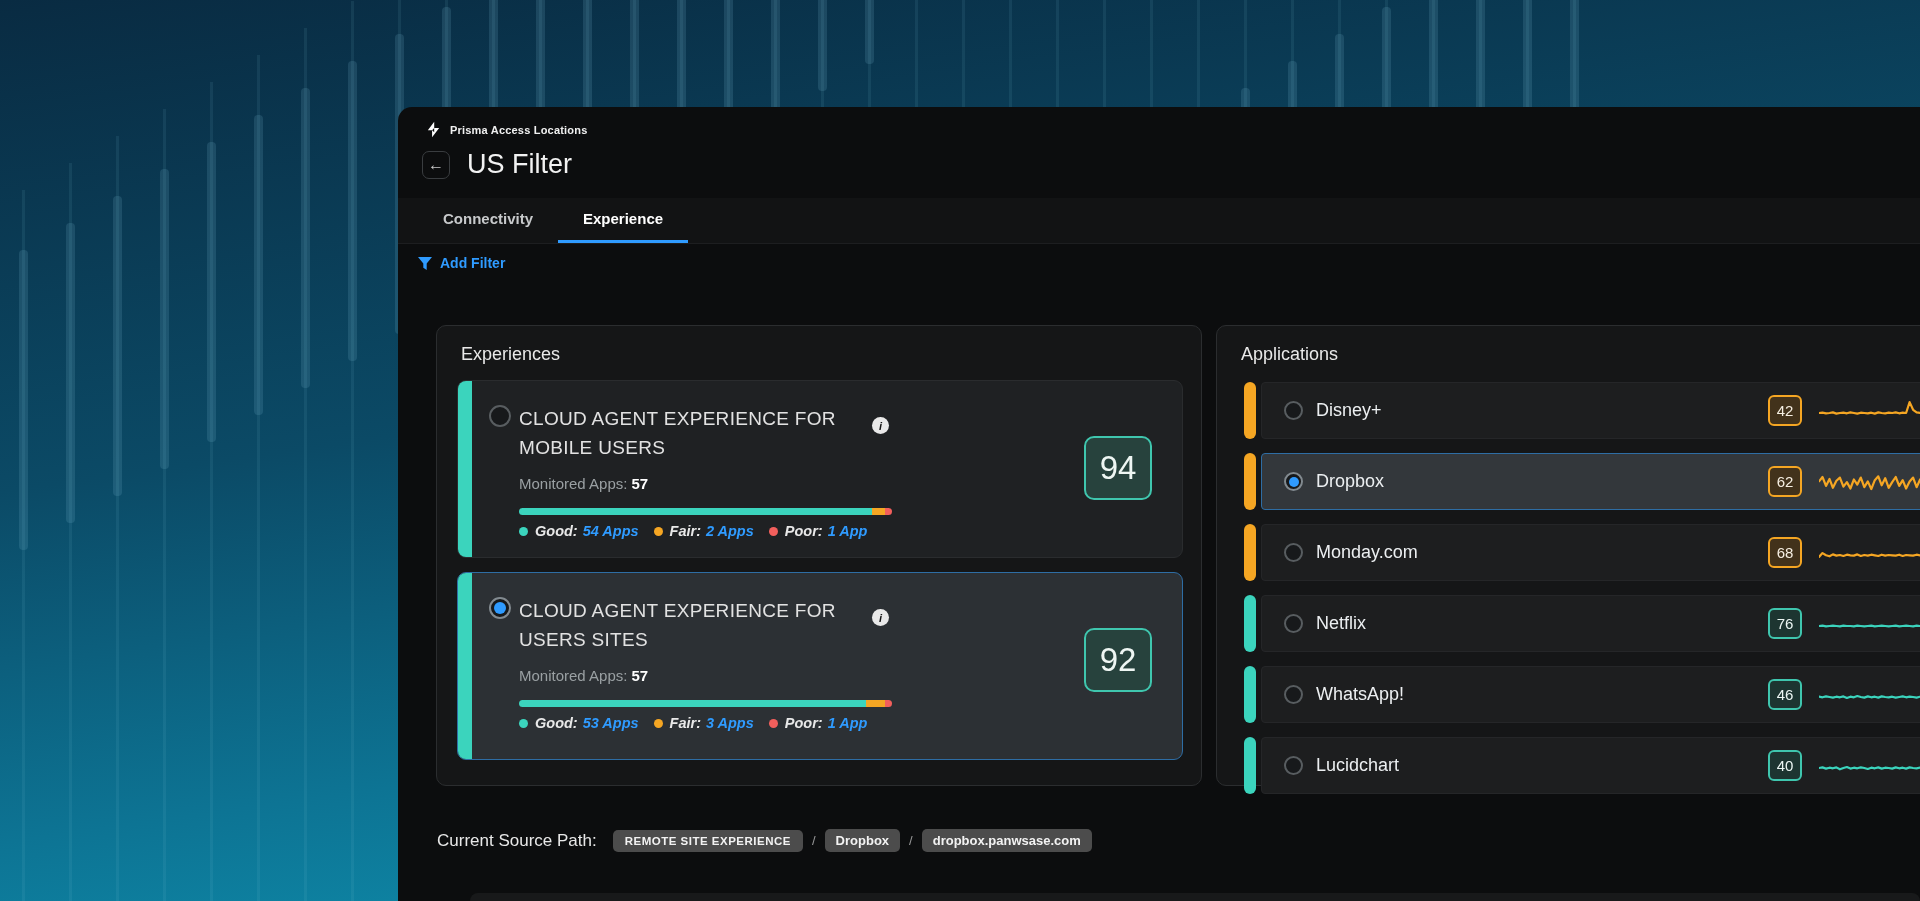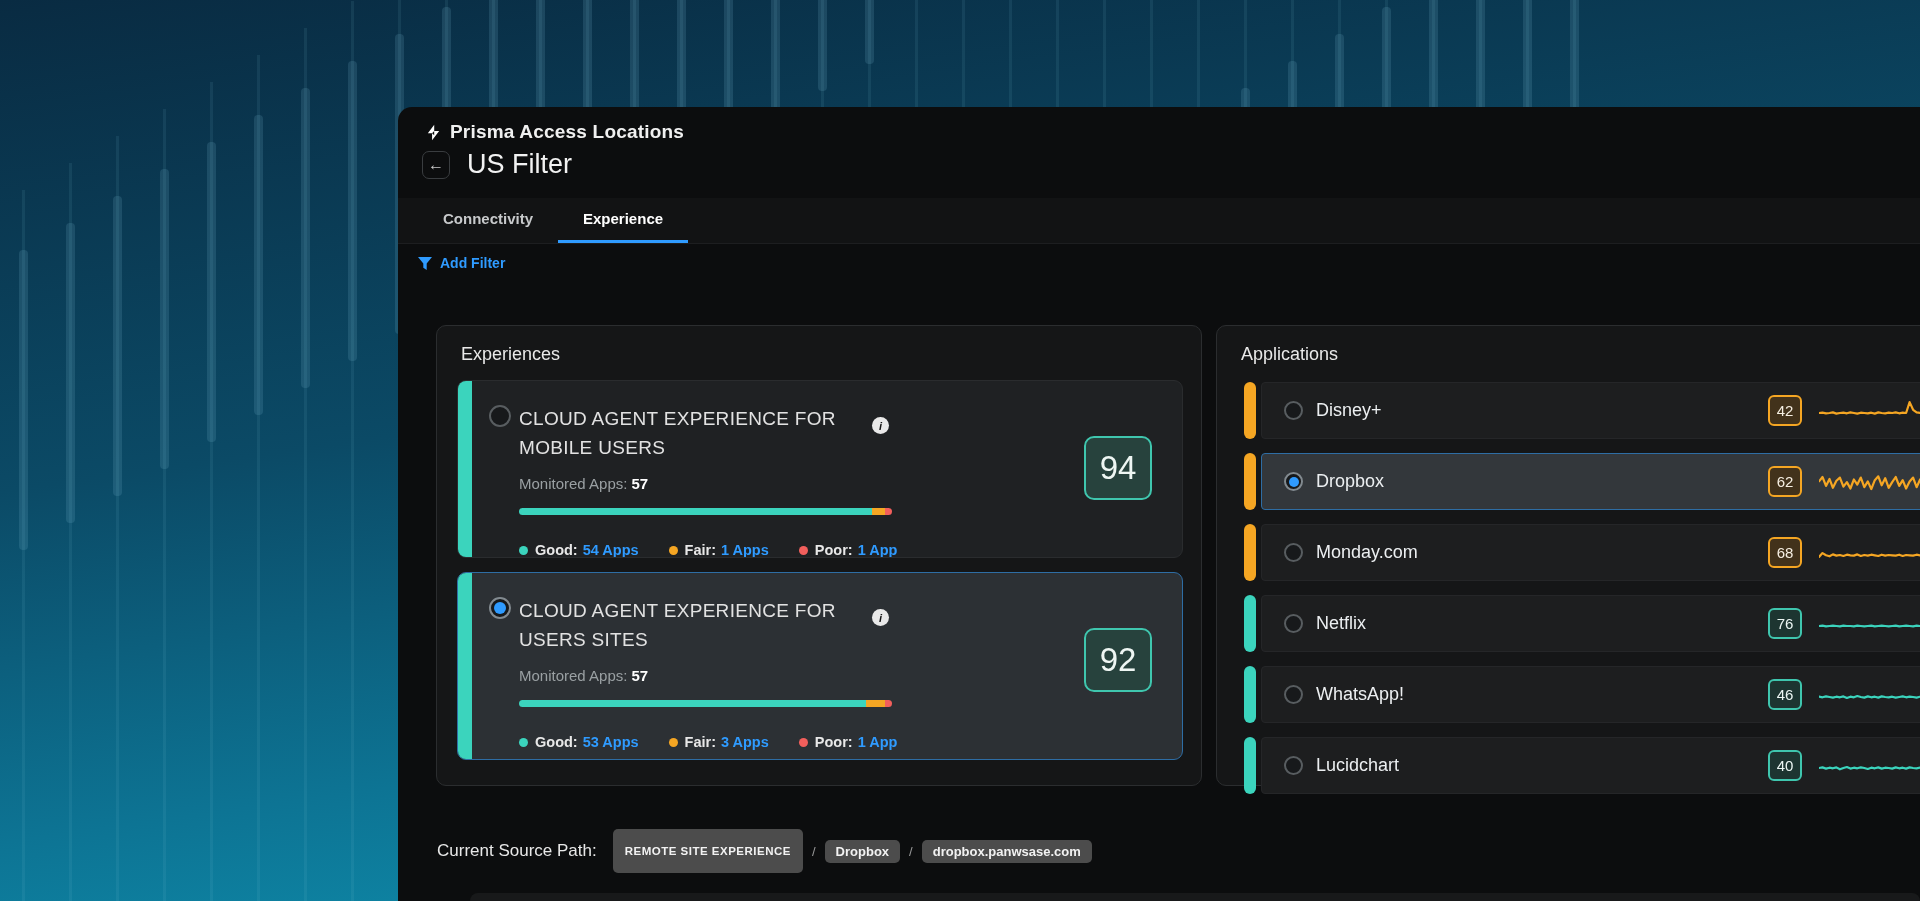--- a/index.html
+++ b/index.html
@@ -12,21 +12,21 @@
   
   #bg-art { position:absolute; inset:0; overflow:hidden; }
   .bgline { position:absolute; background:rgba(130,195,215,0.10); }
   .bgbar  { position:absolute; background:rgba(130,195,215,0.16); border-radius:4px; }
 
   
   .window { position:absolute; left:398px; top:107px; width:1522px; height:794px;
             background:#0c0d0e; border-radius:14px 0 0 0; }
 
   .brand { position:absolute; left:27px; top:14px; display:flex; align-items:center; gap:8px; }
-  .brand-title { font-size:19px; font-weight:bold; color:#f0f0f0; letter-spacing:.2px; }
+  .brand-title { font-size:11px; font-weight:bold; color:#f0f0f0; letter-spacing:.2px; }
   .title-row { position:absolute; left:24px; top:42px; display:flex; align-items:center; gap:17px; }
   .back-btn { width:28px; height:28px; border:1px solid #3a3d40; border-radius:7px; background:transparent;
               color:#c9c9c9; font-size:16px; line-height:26px; text-align:center; cursor:pointer; }
   .page-title { font-size:27px; font-weight:400; color:#f2f2f2; }
 
   .tabbar { position:absolute; left:0; top:91px; width:100%; height:46px; background:#121314;
             border-bottom:1px solid #1d1e20; display:flex; padding-left:20px; }
   .tab { padding:0 25px; line-height:42px; font-size:15px; font-weight:600; color:#c7c9cb;
          border-bottom:3px solid transparent; cursor:pointer; }
   .tab.active { color:#ffffff; border-bottom-color:var(--blue); }
@@ -63,21 +63,21 @@
   .info-icon { position:absolute; left:414px; top:36px; width:17px; height:17px; border-radius:50%;
                background:#e9e9e9; color:#141414; font-size:11px; font-weight:bold;
                display:flex; align-items:center; justify-content:center; cursor:pointer; font-style:italic; }
   .monitored { margin:13px 0 0 61px; font-size:15px; color:#9aa0a3; }
   .monitored b { color:#ffffff; font-weight:600; margin-left:4px; }
   .bar { margin:16px 0 0 61px; width:373px; height:7px; border-radius:4px; display:flex; overflow:hidden; }
   .bar .seg { height:100%; }
   .bar .seg.good { background:var(--teal); }
   .bar .seg.fair { background:var(--orange); }
   .bar .seg.poor { background:var(--red); }
-  .legend { margin:27px 0 0 61px; display:flex; gap:30px; font-size:14.5px; align-items:center; }
+  .legend { margin:8px 0 0 61px; display:flex; gap:15px; font-size:14.5px; align-items:center;font-style:italic; }
   .legend-item { display:flex; align-items:center; }
   .legend .dot { width:9px; height:9px; border-radius:50%; margin-right:7px; }
   .legend .dot.good { background:var(--teal); } .legend .dot.fair { background:var(--orange); }
   .legend .dot.poor { background:var(--red); }
   .legend .lbl { color:#e8e8e8; font-weight:600; }
   .legend .val { color:var(--blue); font-weight:600; margin-left:5px; cursor:pointer; text-decoration:none; }
   .scorebox { position:absolute; right:30px; top:55px; width:68px; height:64px; border:2px solid #3fc6ae;
               border-radius:10px; background:#27423d; color:#eef6f3; font-size:33px;
               display:flex; align-items:center; justify-content:center; }
 
@@ -101,21 +101,21 @@
   .sparkline { margin-left:17px; width:122px; height:36px; flex-shrink:0; }
   .sparkline polyline { fill:none; stroke-width:2.2; stroke-linejoin:round; stroke-linecap:round; }
   .app-row.fair .sparkline polyline { stroke:var(--orange); }
   .app-row.good .sparkline polyline { stroke:var(--teal); }
 
   
   .source-path { position:absolute; left:39px; top:722px; display:flex; align-items:center; }
   .sp-label { font-size:17px; color:#e8e8e8; margin-right:16px; }
   .chip { background:#4c4c4c; border-radius:5px; padding:4px 11px; font-size:13px; color:#f2f2f2;
           font-weight:600; white-space:nowrap; }
-  .chip.first { font-size:11.5px; letter-spacing:.5px; padding:16px 12px; }
+  .chip.first { font-size:11.5px; letter-spacing:.5px; padding:5px 12px; }
   .sep { margin:0 9px; color:#9a9a9a; font-size:13px; }
 
   .footer-strip { position:absolute; left:72px; top:786px; right:0; height:16px; background:#18191a;
                   border-radius:8px 8px 0 0; }
 </style>
 </head>
 <body>
 
 <div id="bg-art">
     <div class="bgline" style="left: 22px; top: 190px; width: 3px; height: 711px;"></div>
@@ -234,21 +234,21 @@
     </div>
     <div class="legend">
       <span class="legend-item">
         <i class="dot good"></i>
         <span class="lbl glbl">Good:</span>
                 <a class="val gval">54 Apps</a>
       </span>
       <span class="legend-item">
         <i class="dot fair"></i>
         <span class="lbl flbl">Fair:</span>
-                <a class="val fval">1 Apps</a>
+                <a class="val fval">2 Apps</a>
       </span>
       <span class="legend-item">
         <i class="dot poor"></i>
         <span class="lbl plbl">Poor:</span>
                 <a class="val pval">1 App</a>
       </span>
     </div>
     <div class="scorebox">
               <span class="score">94</span>
             </div>

